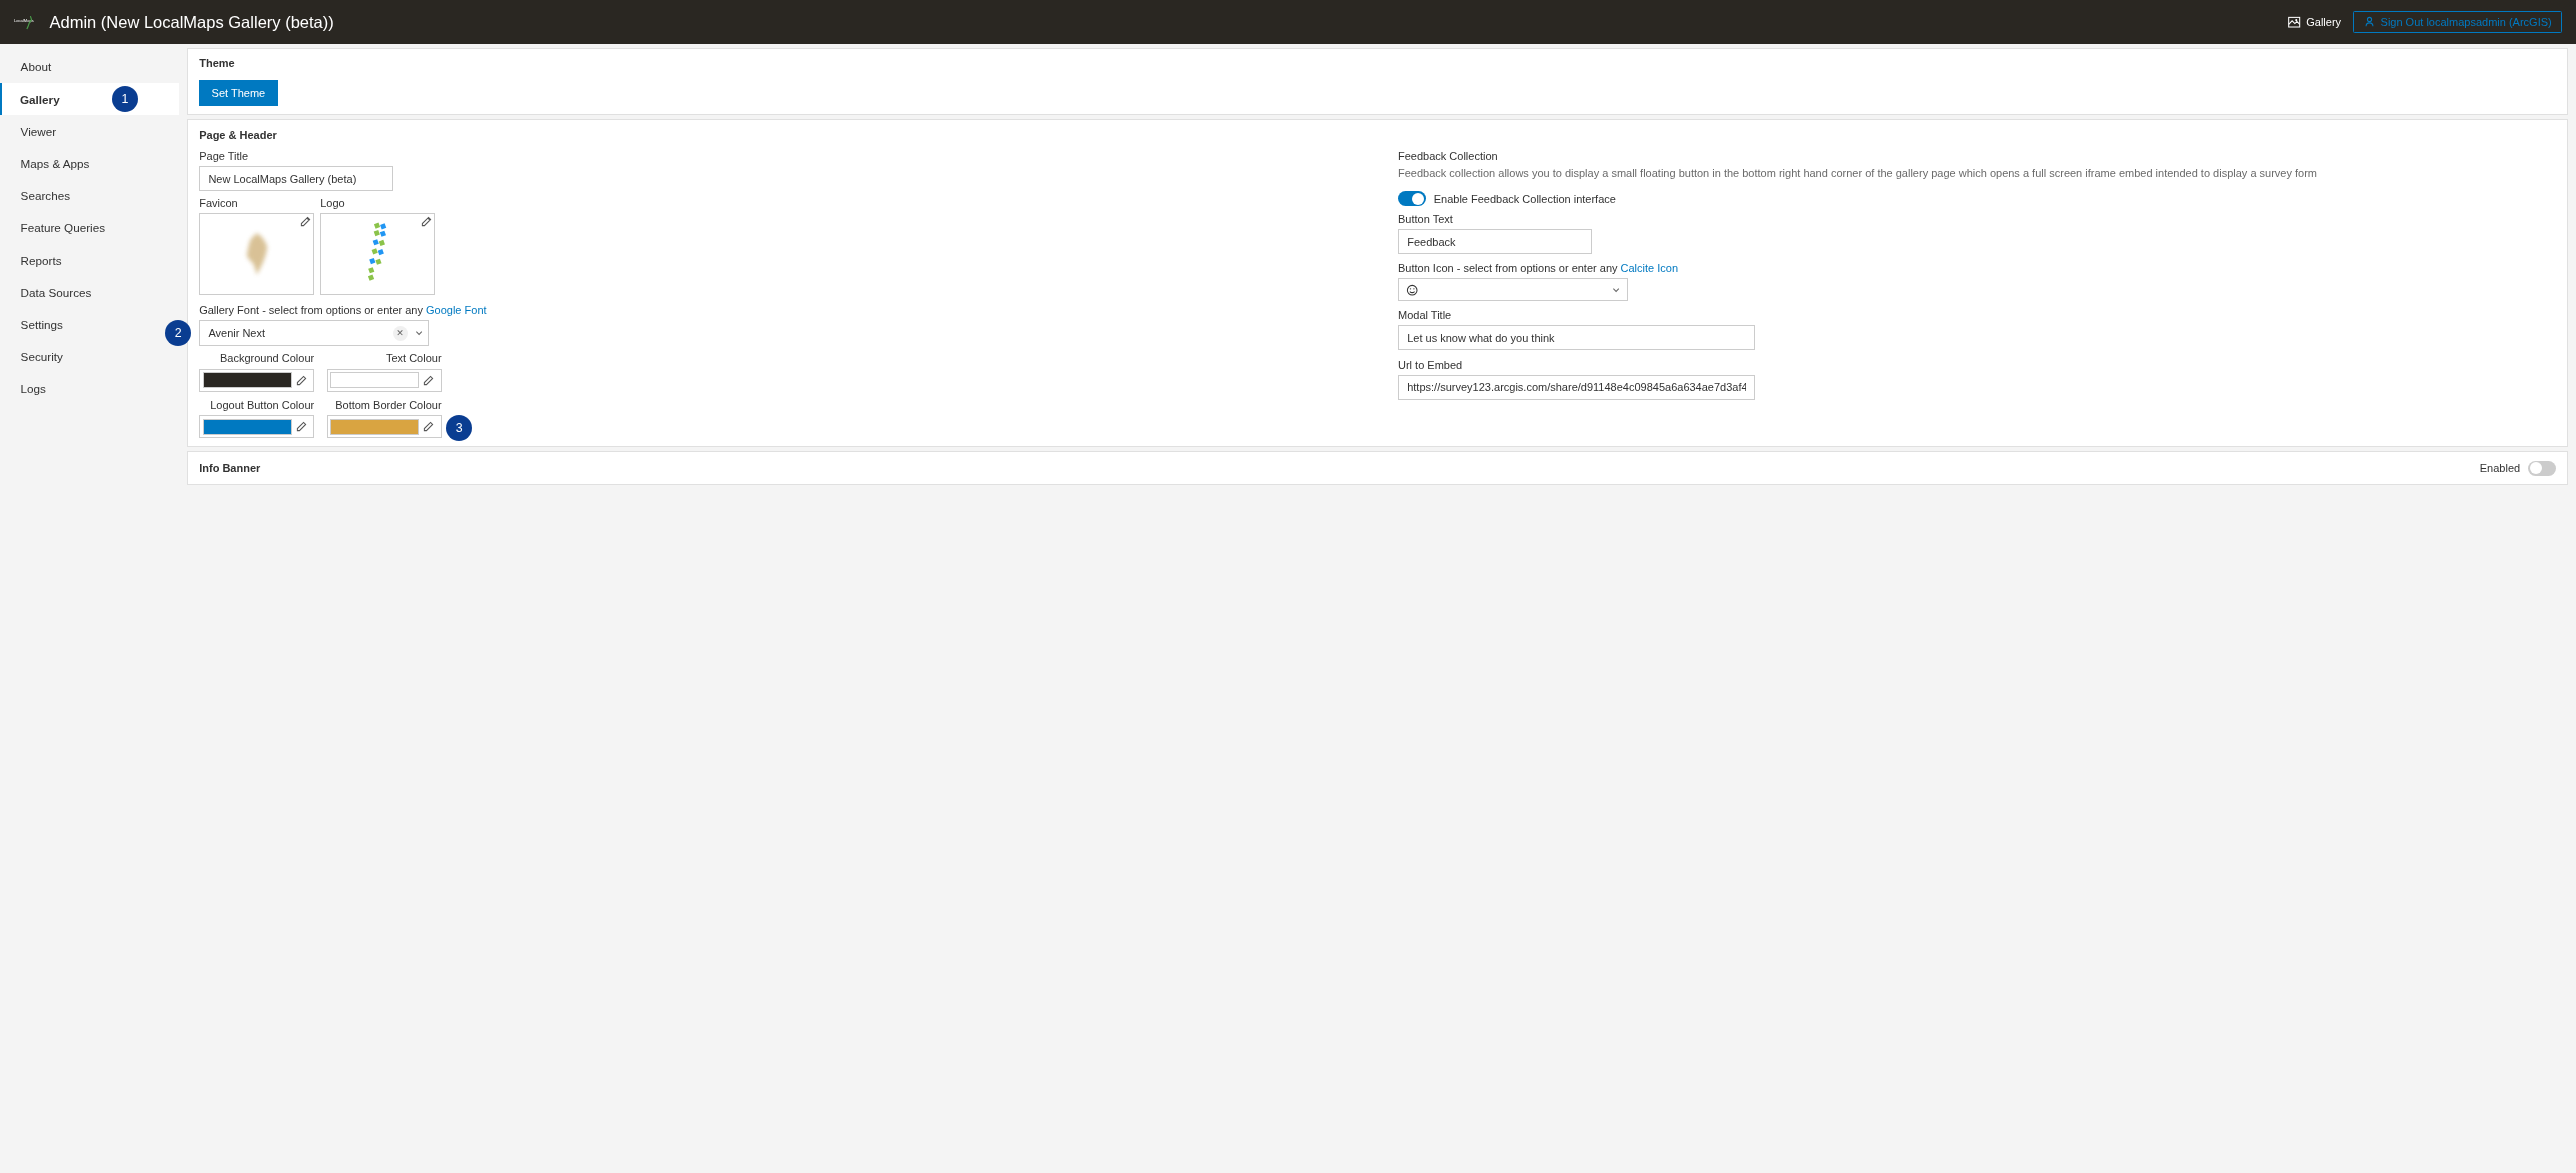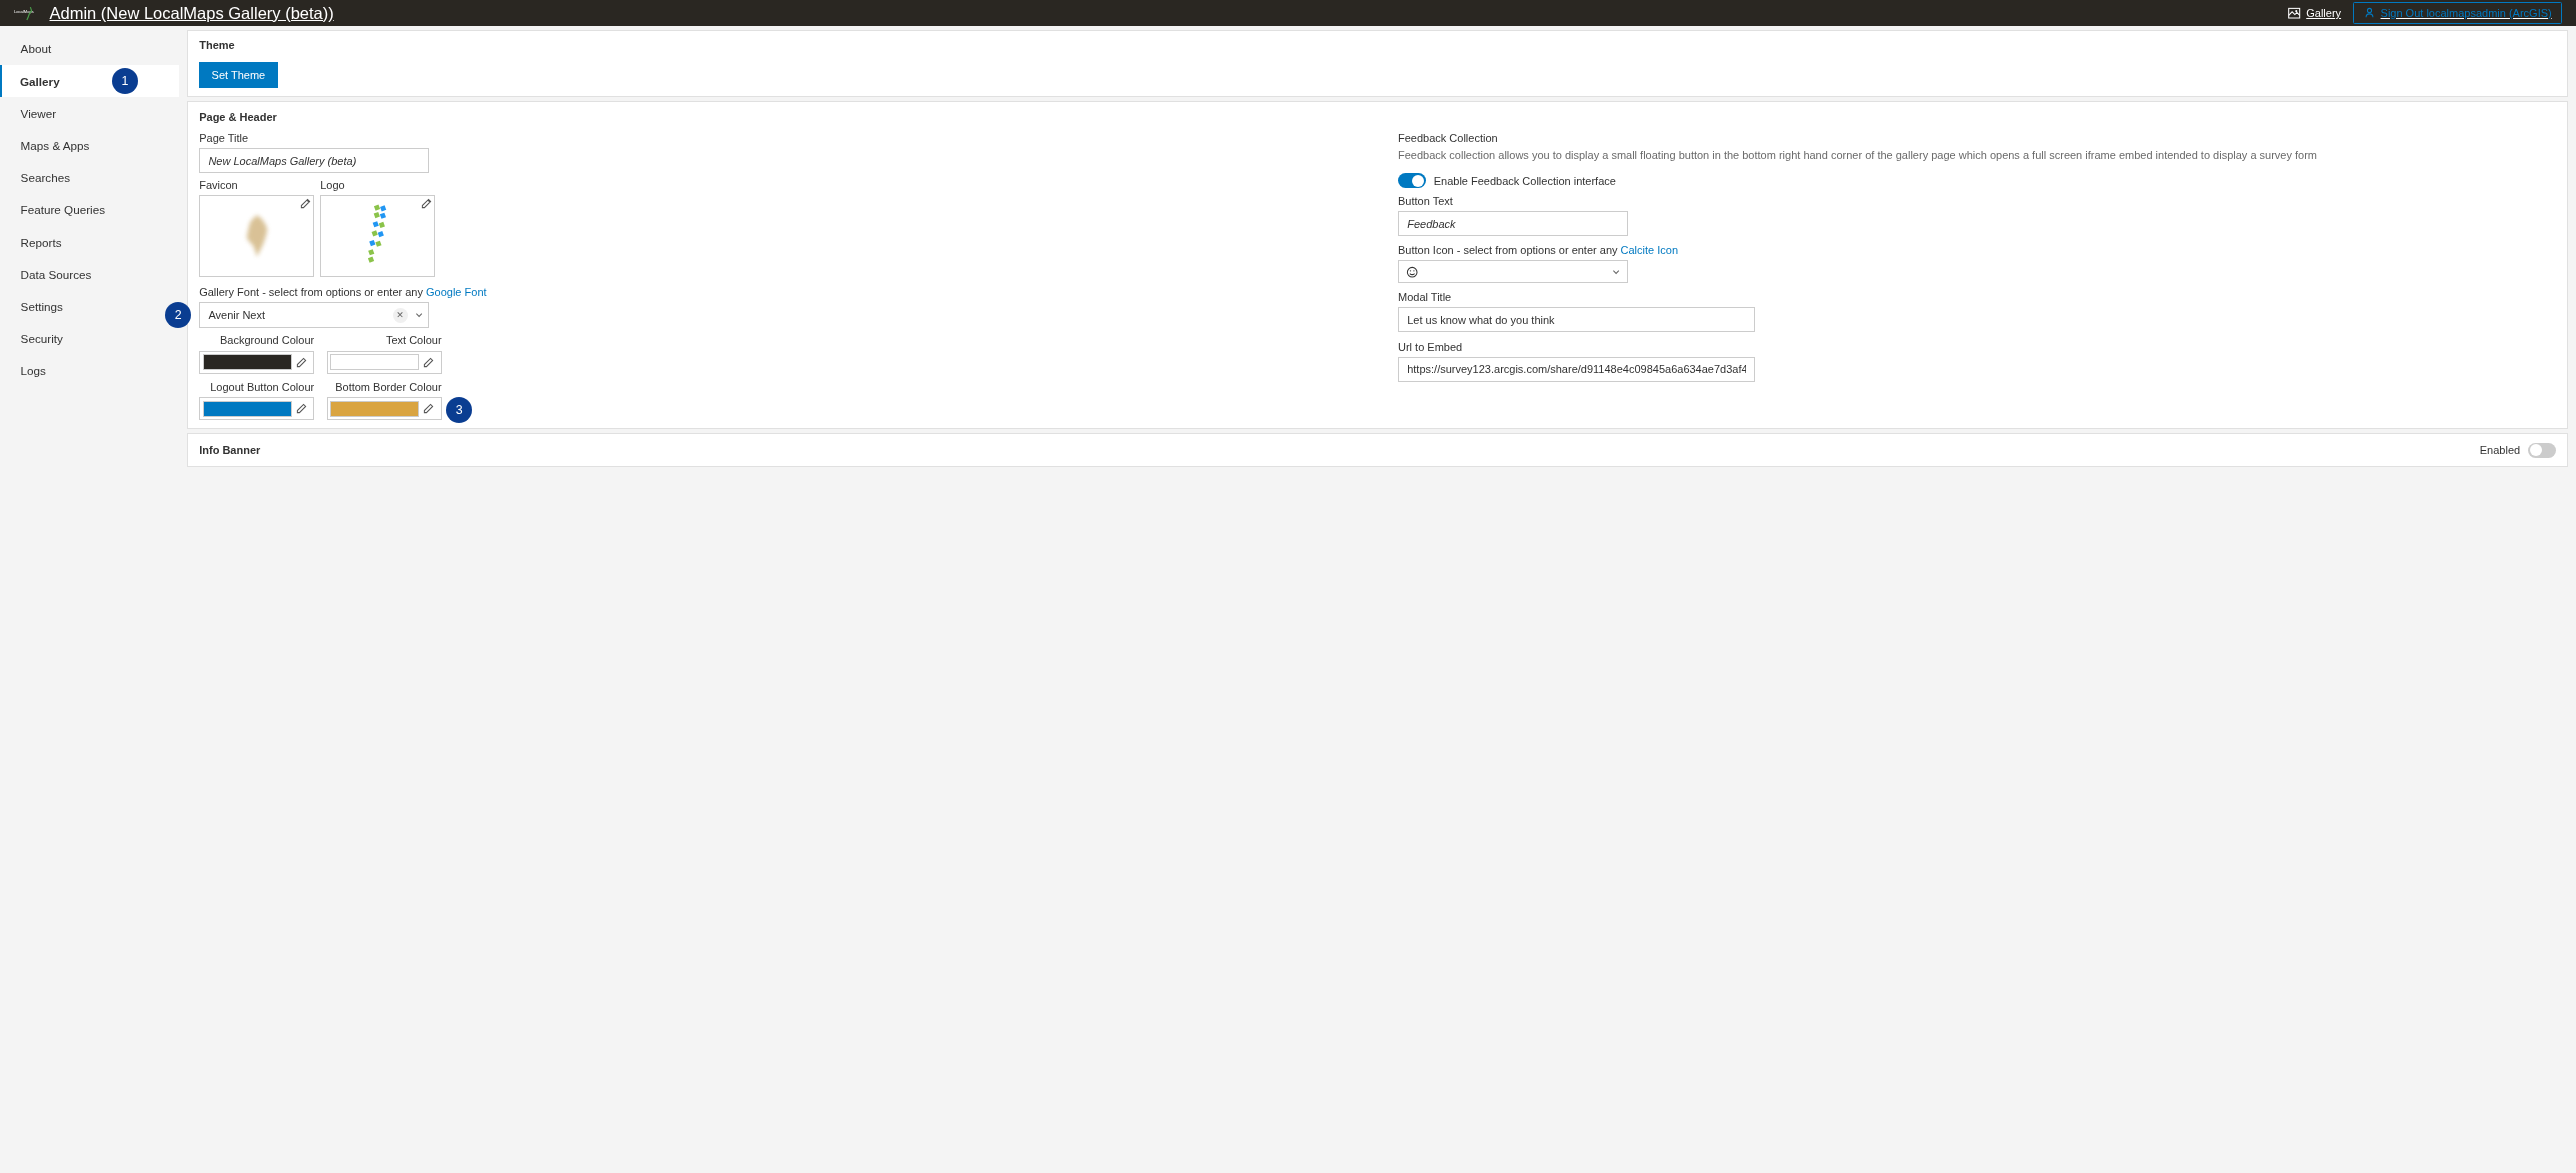--- a/index.html
+++ b/index.html
@@ -1,19 +1,19 @@
 <!DOCTYPE html>
 <html style="font-size:11px"><head>
 <meta charset="utf-8">
 <style>
 * { margin: 0; padding: 0; box-sizing: border-box; }
 body { font-family: -apple-system, BlinkMacSystemFont, "Segoe UI", Avenir, sans-serif; font-size: 11px; color: #323232; background: #f4f4f4; }
 
 
-.header { background: #2a2722; color: #fff; display: flex; align-items: center; padding: 0 13.7px; height: 26px; text-decoration: underline; }
+.header { background: #2a2722; color: #fff; display: flex; align-items: center; padding: 0 13.7px; height: 44px; }
 .header-logo { display: flex; align-items: center; margin-right: 12.4px; }
 .header-logo svg { width: 23.4px; height: 19px; }
 .header-title { font-size: 16.5px; font-weight: 400; color: #fff; flex: 0 0 auto; }
 .header-spacer { flex: 1; }
 .header-gallery { display: flex; align-items: center; gap: 5.5px; color: #fff; padding: 0 12.4px; cursor: pointer; }
 .header-signout { border: 0.7px solid #0079c1; color: #0079c1; display: flex; gap: 5.5px; padding: 4.1px 9.6px; border-radius: 1.4px; cursor: pointer; font-size: 11px; }
 
 .container { display: flex; }
 
 
@@ -25,21 +25,21 @@
 .main { flex: 1; padding: 0 8.2px 8.2px 8.2px; }
 .section { background: #fff; border: 0.7px solid #e0e0e0; margin-top: 4.1px; padding: 8.2px 11px; }
 .section-header { font-weight: 600; font-size: 11px; margin-bottom: 5.5px; }
 .btn-primary { background: #0079c1; color: #fff; border: none; padding: 6.9px 12.4px; font-size: 11px; cursor: pointer; border-radius: 0; margin-top: 5.5px; }
 
 .columns { display: flex; gap: 41px; }
 .col { flex: 1; }
 
 .field-label { font-size: 11px; color: #323232; margin-bottom: 4.1px; margin-top: 4.1px; }
 .text-input { width: 100%; border: 0.7px solid #ccc; padding: 5.5px 8.2px; font-size: 11px; color: #323232; }
-.text-input.narrow { width: 230px; font-style: italic; }
+.text-input.narrow { width: 194px; }
 
 .image-row { display: flex; gap: 6px; margin-top: 1.4px; }
 .image-field { display: flex; flex-direction: column; }
 .image-box { width: 115px; height: 82px; border: 0.7px solid #ccc; position: relative; display: flex; align-items: center; justify-content: center; background: #fff; }
 .edit-icon-corner { position: absolute; top: 2.7px; right: 2.7px; color: #0079c1; cursor: pointer; }
 
 .link { color: #0079c1; cursor: pointer; }
 
 .combobox { width: 230px; border: 0.7px solid #ccc; display: flex; align-items: center; padding: 4.1px 5.5px; background: #fff; }
 .combobox-text { flex: 1; padding: 0 2.7px; font-size: 11px; }

